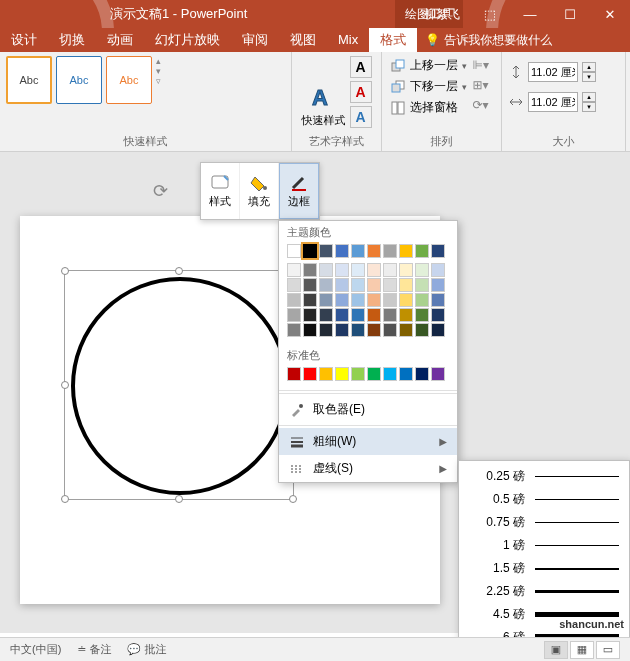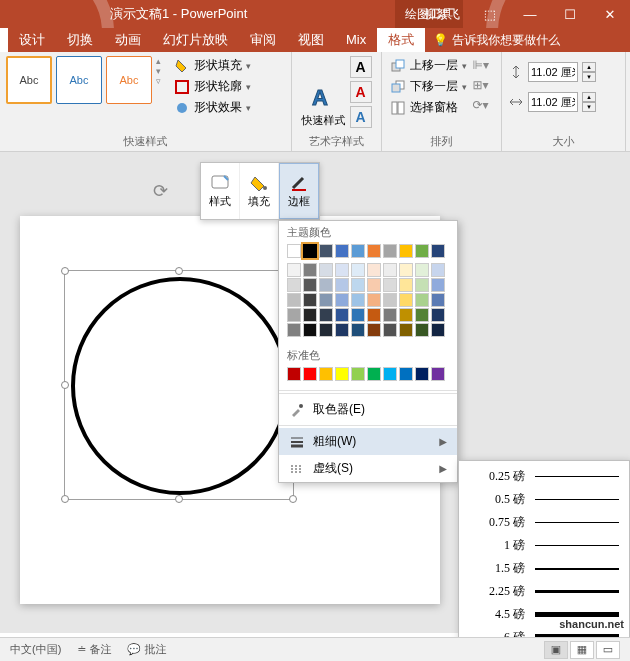--- a/index.html
+++ b/index.html
@@ -8,21 +8,21 @@
 .titlebar { height: 28px; background: #b7472a; display: flex; align-items: center; color: #fff; position: relative; }
 .titlebar-deco { position: absolute; top: 0; left: 0; width: 100%; height: 100%; overflow: hidden; opacity: 0.25; }
 .titlebar-deco::before { content: ""; position: absolute; left: -30px; top: -40px; width: 120px; height: 120px; border: 12px solid #fff; border-radius: 50%; }
 .titlebar-deco::after { content: ""; position: absolute; right: -20px; top: -50px; width: 140px; height: 140px; border: 12px solid #fff; border-radius: 50%; }
 .title-text { position: absolute; left: 110px; font-size: 13px; }
 .context-tab { position: absolute; left: 395px; top: 0; height: 28px; padding: 0 10px; line-height: 28px; font-size: 12px; background: #a03a1e; }
 .title-ctrls { position: absolute; right: 0; display: flex; }
 .title-ctrls .ctrl { width: 40px; height: 28px; display: flex; align-items: center; justify-content: center; font-size: 13px; }
 .user-label { position: absolute; right: 170px; font-size: 12px; }
 
-.tabbar { height: 24px; background: #b7472a; display: flex; color: #fff; font-size: 13px; margin-left: 8px; }
+.tabbar { height: 24px; background: #b7472a; display: flex; color: #fff; font-size: 13px; }
 .tab { padding: 0 11px; line-height: 24px; cursor: pointer; }
 .tab.active { background: #fff; color: #b7472a; }
 .tell-me { display: flex; align-items: center; padding: 0 8px; gap: 4px; font-size: 12px; }
 
 .ribbon { height: 100px; background: #f1f1f1; border-bottom: 1px solid #d0d0d0; display: flex; position: relative; }
 .rgroup { border-right: 1px solid #d0d0d0; display: flex; flex-direction: column; height: 100%; padding: 4px 6px 0; }
 .rgroup-body { flex: 1; display: flex; align-items: flex-start; gap: 4px; }
 .rgroup-label { text-align: center; font-size: 11px; color: #666; padding: 2px 0; position: relative; }
 .shape-preset { width: 46px; height: 48px; border: 1px solid #bfbfbf; display: flex; align-items: center; justify-content: center; font-size: 11px; color: #444; background: #fff; border-radius: 2px; }
 .shape-preset.sel { border: 2px solid #f0a030; }
@@ -63,21 +63,21 @@
 .color-row { display: flex; gap: 2px; margin-bottom: 1px; }
 .swatch { width: 14px; height: 14px; border: 1px solid #ccc; }
 .swatch.sel { outline: 2px solid #e8a33d; border: 1px solid #000; }
 .dp-item { padding: 5px 10px; display: flex; align-items: center; gap: 8px; }
 .dp-item:hover, .dp-item.hover { background: #dce6f1; }
 .dp-item .arrow { margin-left: auto; font-size: 10px; color: #666; }
 .dp-sep { border-top: 1px solid #e0e0e0; margin: 2px 0; }
 
 .weight-panel { position: absolute; left: 458px; top: 460px; width: 172px; background: #fff; border: 1px solid #c0c0c0; box-shadow: 2px 2px 8px rgba(0,0,0,0.25); font-size: 12px; padding: 4px 0; }
 .wp-item { display: flex; align-items: center; padding: 3px 10px; gap: 10px; }
-.wp-label { width: 56px; text-align: right; font-family: Liberation Serif, serif; }
+.wp-label { width: 56px; text-align: right; }
 .wp-line { flex: 1; background: #000; }
 
 .statusbar { position: absolute; bottom: 0; left: 0; right: 0; height: 24px; background: #f1f1f1; border-top: 1px solid #d0d0d0; display: flex; align-items: center; font-size: 11px; color: #555; padding: 0 10px; gap: 16px; }
 .status-right { margin-left: auto; display: flex; gap: 2px; }
 .view-btn { width: 24px; height: 18px; border: 1px solid #ccc; background: #fff; display: flex; align-items: center; justify-content: center; }
 .view-btn.active { background: #ddd; }
 
 .watermark { position: absolute; right: 6px; bottom: 30px; font-size: 13px; font-weight: bold; color: #6a9a2a; z-index: 50; }
 .watermark span { color: #333; font-weight: bold; font-size: 11px; }
 .ico { width: 16px; height: 16px; display: inline-block; }
@@ -110,40 +110,20 @@
     <div class="tell-me"><span>💡</span>告诉我你想要做什么</div>
   </div>
 
 <div class="ribbon">
   <div class="rgroup" style="width:292px">
     <div class="rgroup-body">
       <div class="shape-preset sel">Abc</div>
       <div class="shape-preset blue">Abc</div>
       <div class="shape-preset orange">Abc</div>
       <div style="width:12px;display:flex;flex-direction:column;justify-content:center;gap:2px;color:#888;font-size:9px">▴<br>▾<br>▿</div>
-      <div class="vstack">
-        <div class="vitem dd">
-            <svg class="ico" viewBox="0 0 16 16">
-              <path d="M4 2l8 8-4 4-6-6z" fill="#ffc000" stroke="#666"></path>
-            </svg>
-            <span>形状填充</span>
-          </div>
-        <div class="vitem dd">
-            <svg class="ico" viewBox="0 0 16 16">
-              <rect x="2" y="2" width="12" height="12" fill="none" stroke="#c00" stroke-width="2"></rect>
-            </svg>
-            <span>形状轮廓</span>
-          </div>
-        <div class="vitem dd">
-            <svg class="ico" viewBox="0 0 16 16">
-              <circle cx="8" cy="8" r="5" fill="#5b9bd5"></circle>
-            </svg>
-            <span>形状效果</span>
-          </div>
-      </div>
     </div>
     <div class="rgroup-label">快速样式</div>
   </div>
 
   <div class="rgroup" style="width:90px">
     <div class="rgroup-body" style="flex-direction:column;align-items:center;gap:2px">
       <div style="display:flex;align-items:flex-end;gap:4px">
         <div class="quick-style">
           <svg width="28" height="26" viewBox="0 0 28 26">
               <text x="2" y="20" font-size="22" font-weight="bold" fill="#2e75b6" stroke="#1f4e79">A</text>

